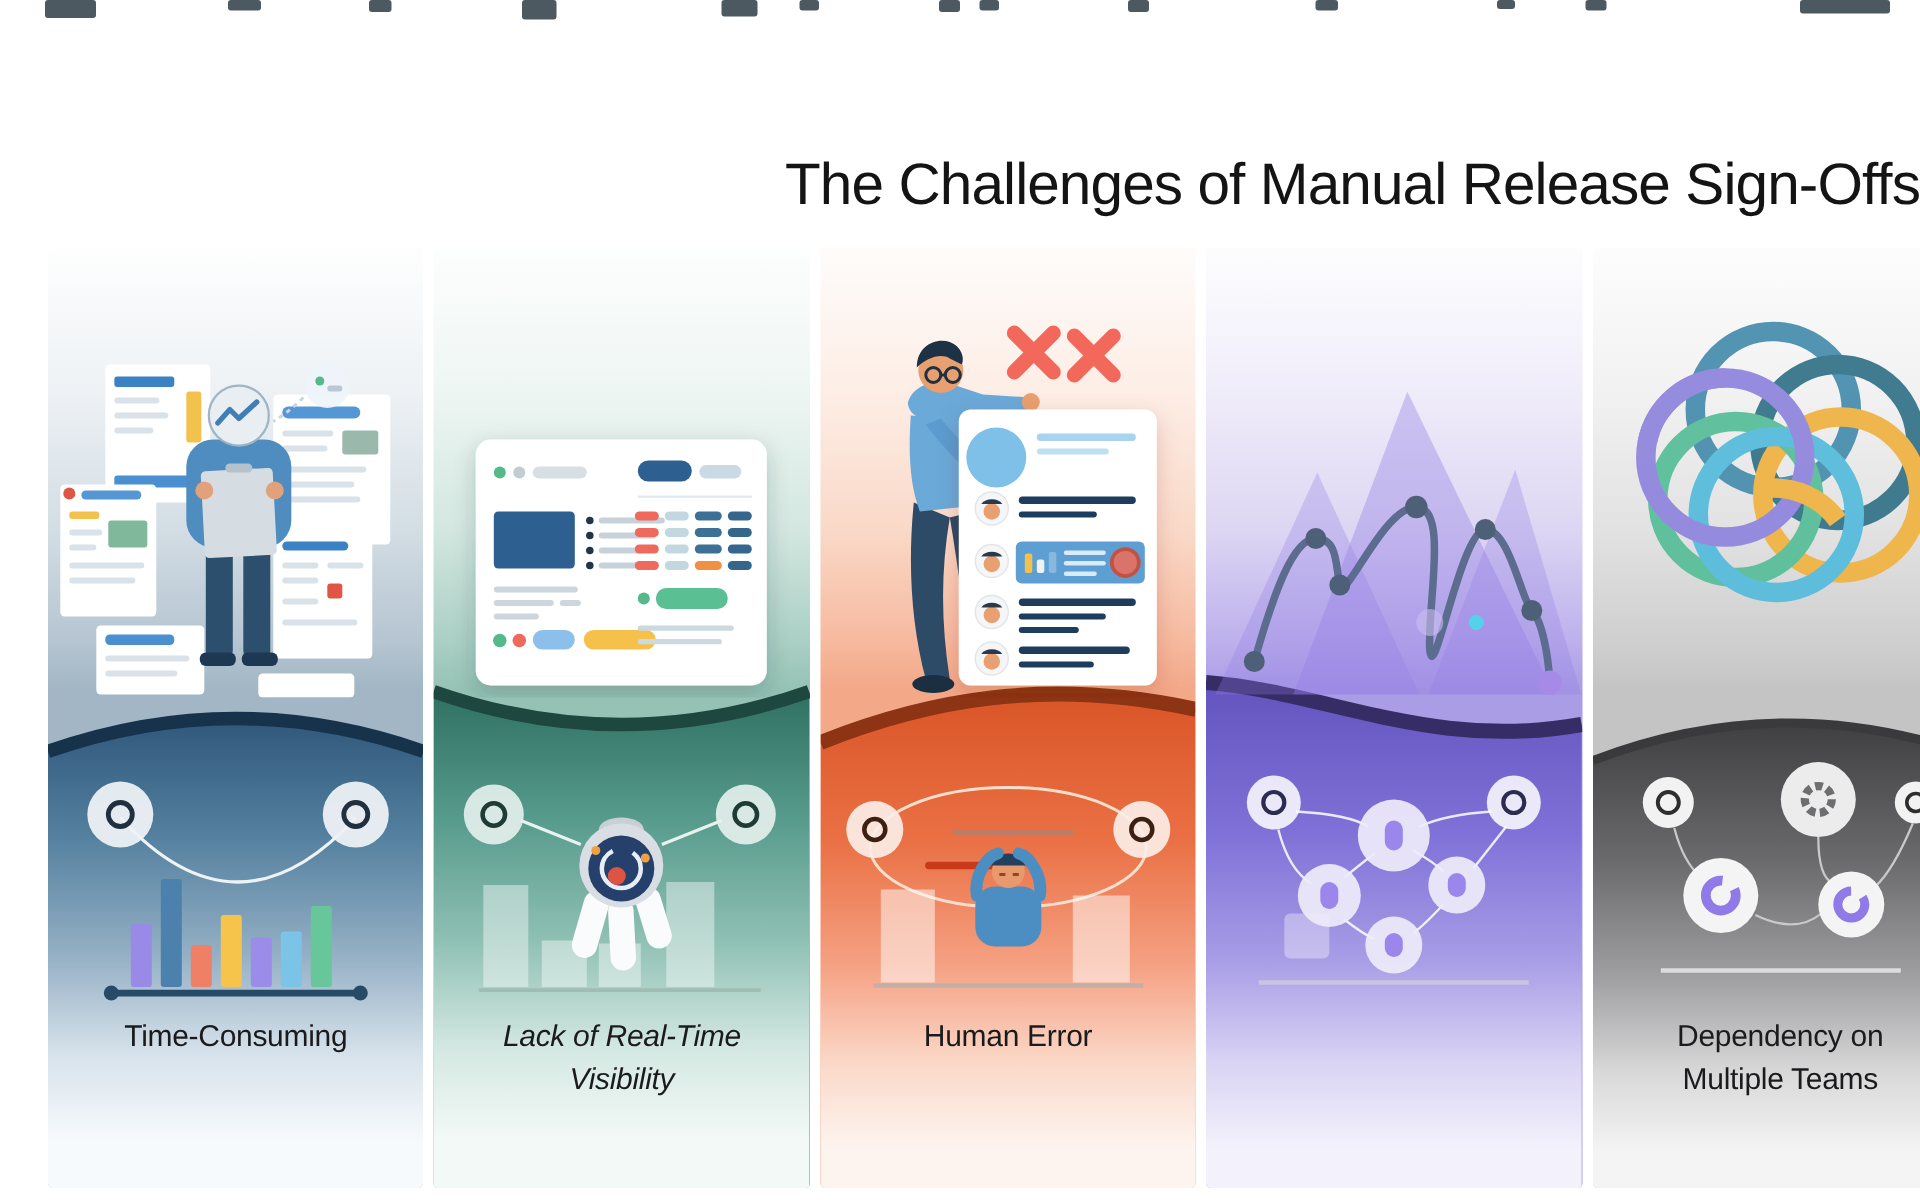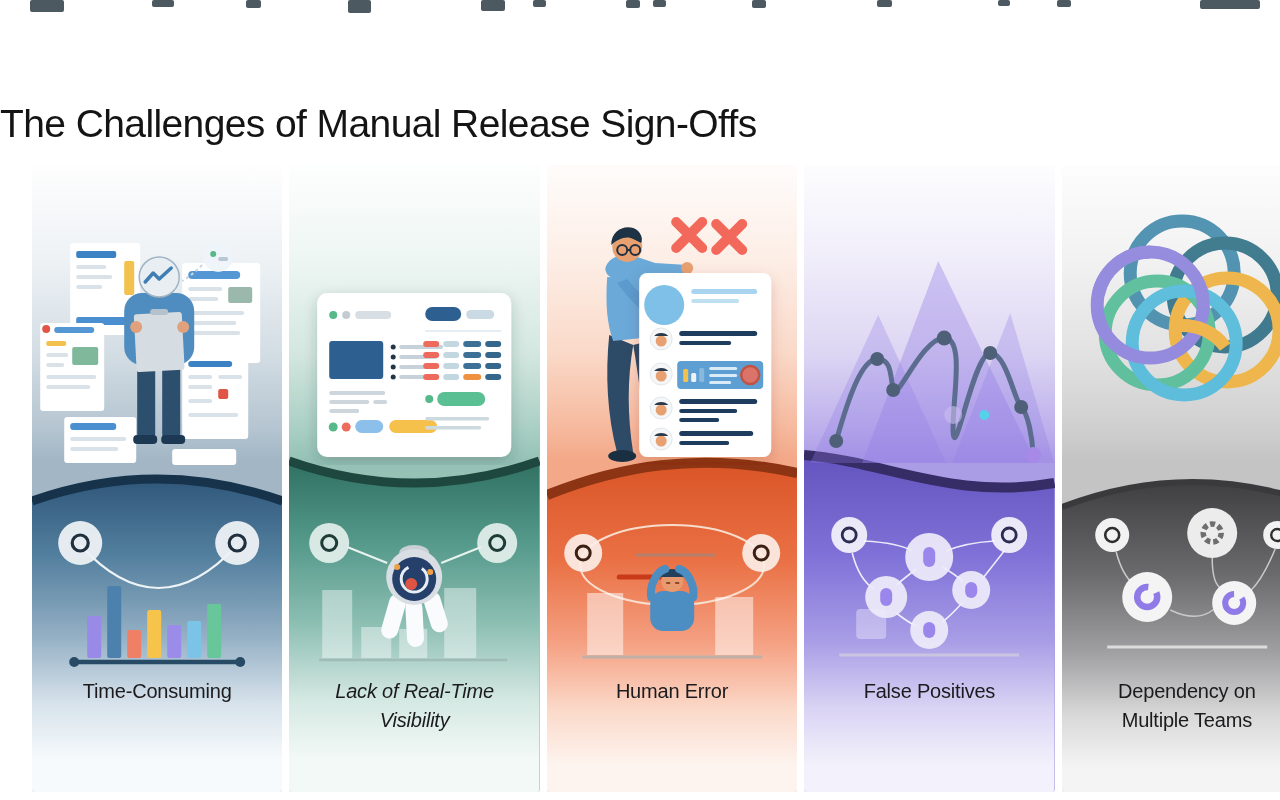--- a/index.html
+++ b/index.html
@@ -2,21 +2,21 @@
 <html><head>
 <meta charset="utf-8">
 <style>
   html,body{margin:0;padding:0;}
   body{
     width:1280px;height:800px;position:relative;overflow:hidden;
     background:#ffffff;font-family:"Liberation Sans","DejaVu Sans",sans-serif;
   }
   .top-mark{position:absolute;top:0;background:#24343d;opacity:.82;border-radius:2px;}
   .title{
-    position:absolute;top:102px;left:0;width:1280px;text-align:left;
+    position:absolute;top:102px;left:0;width:1280px;text-align:right;
     font-size:39px;font-weight:500;color:#141414;letter-spacing:-.6px;
   }
   .panels{position:absolute;top:165px;left:0;width:1280px;height:627px;display:flex;gap:7px;padding-left:32px;}
   .panel{flex:1 1 0;position:relative;overflow:hidden;border-radius:3px;}
   .panel svg{display:block;}
   .bg-bottom{position:absolute;left:0;top:278px;width:100%;height:349px;z-index:1;}
   .illus-top{position:absolute;left:0;top:0;width:100%;height:300px;z-index:2;}
   .icons{position:absolute;left:0;top:340px;width:100%;height:175px;z-index:3;}
   .label{
     position:absolute;top:512px;left:0;right:0;z-index:4;text-align:center;
@@ -461,21 +461,20 @@
         <rect x="161" y="77" width="12" height="16" rx="6" fill="#9b86ec"></rect>
       </g>
       <g>
         <circle cx="125" cy="125" r="19" fill="#efecfa" opacity=".92"></circle>
         <rect x="119" y="117" width="12" height="16" rx="6" fill="#9b86ec"></rect>
       </g>
       <line x1="35" y1="150" x2="215" y2="150" stroke="#cac4e0" stroke-width="3"></line>
     </svg>
 
     <div class="label">
-      <div>False Positives</div>
     </div>
   </div>
 
   <div class="panel p5">
     <svg class="bg-bottom" viewBox="0 0 250 349" preserveAspectRatio="none">
       <defs>
         <linearGradient id="g5b" x1="0" y1="0" x2="0" y2="1">
           <stop offset="0" stop-color="#3f3f41"></stop>
             <stop offset=".3" stop-color="#6b6b6d"></stop>
           <stop offset=".55" stop-color="#a0a0a2"></stop>

